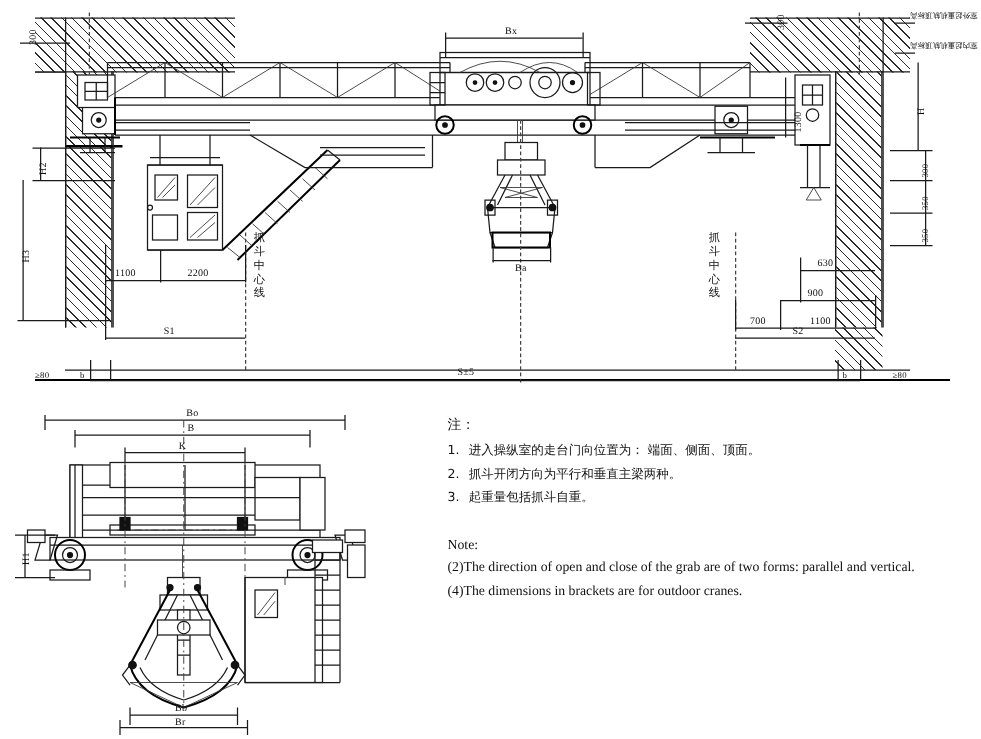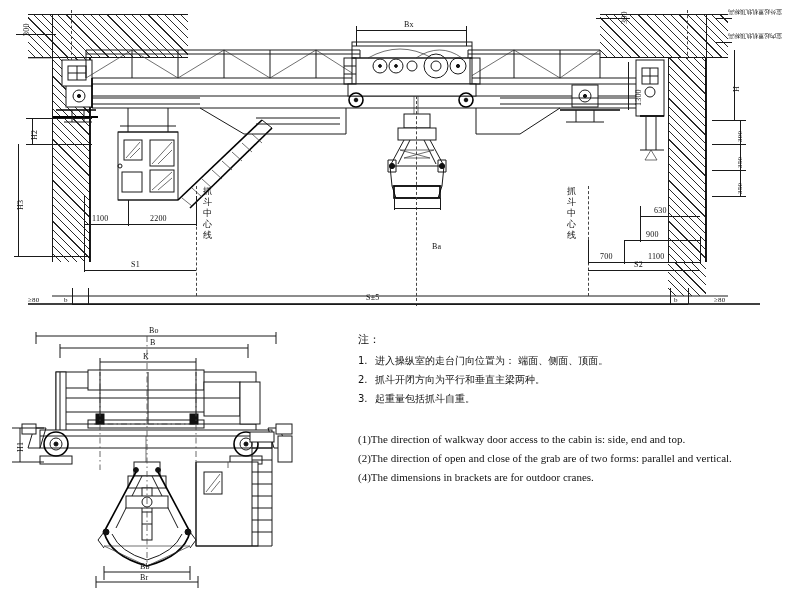--- a/index.html
+++ b/index.html
@@ -322,21 +322,21 @@
     <div class="ln v" style="left:688px;top:288px;height:16px;"></div>
 
     <div class="ln h" style="left:356px;top:30px;width:110px;"></div>
     <div class="ln v" style="left:356px;top:26px;height:20px;"></div>
     <div class="ln v" style="left:466px;top:26px;height:20px;"></div>
     <div class="dim" style="left:404px;top:20px;">Bx</div>
 
     <div class="ln h" style="left:394px;top:208px;width:46px;"></div>
     <div class="ln v" style="left:394px;top:198px;height:12px;"></div>
     <div class="ln v" style="left:440px;top:198px;height:12px;"></div>
-    <div class="dim" style="left:432px;top:210px;margin-top:32px;">Ba</div>
+    <div class="dim" style="left:412px;top:210px;">Ba</div>
 
     <div class="ln h" style="left:16px;top:34px;width:40px;"></div>
     <div class="dim vert" style="left:22px;top:36px;">300</div>
 
     <div class="ln h" style="left:596px;top:18px;width:34px;"></div>
     <div class="dim vert" style="left:620px;top:24px;">300</div>
 
     <div class="dim vert" style="left:634px;top:106px;">1300</div>
     <div class="ln v" style="left:628px;top:62px;height:48px;"></div>
 
@@ -492,18 +492,18 @@
     </div>
     <div class="cn-line">
       <span class="num">2.</span><span>抓斗开闭方向为平行和垂直主梁两种。</span>
     </div>
     <div class="cn-line">
       <span class="num">3.</span><span>起重量包括抓斗自重。</span>
     </div>
 
     <div style="height:22px;"></div>
 
-    <div class="en-line">(1)The direction of walkway door access to the cabin is: side, end and top.</div>
+    <div class="en-head">Note:</div>
     <div class="en-line">(2)The direction of open and close of the grab are of two forms: parallel and vertical.</div>
     <div class="en-line">(4)The dimensions in brackets are for outdoor cranes.</div>
   </div>
 
 </div>
 
 </body></html>

